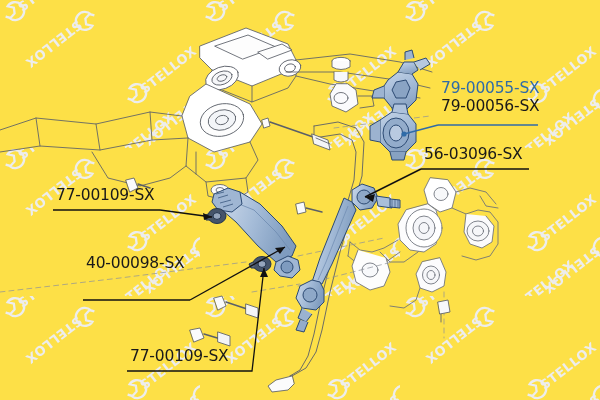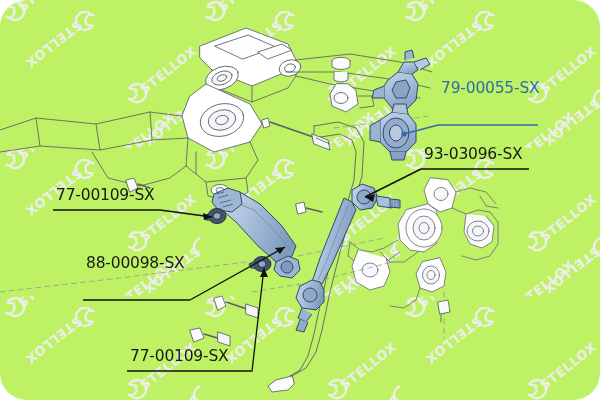--- a/index.html
+++ b/index.html
@@ -4,24 +4,23 @@
 <style>
   html, body {
     margin: 0;
     padding: 0;
     background: #ffffff;
   }
   #page {
     position: relative;
     width: 600px;
     height: 400px;
-    background: #bef264;
+    background: #fde047;
     overflow: hidden;
     font-family: "DejaVu Sans", "Liberation Sans", sans-serif;
-    border-radius: 27px;
   }
   #watermark-layer {
     position: absolute;
     left: 0; top: 0;
     width: 600px; height: 400px;
     z-index: 1;
     pointer-events: none;
   }
   #drawing-layer {
     position: absolute;
@@ -340,31 +339,32 @@
 
     <g>
       <line x1="127" y1="371" x2="234" y2="371" stroke="#111111" stroke-width="1.5"></line>
       <polyline points="234,371 252,371 264,268" fill="none" stroke="#111111" stroke-width="1.3"></polyline>
       <polygon points="264,268 260,277 268,277" fill="#111111"></polygon>
     </g>
   </svg>
 
   <div class="label-stack" style="left:441px; top:79px;">
     <span class="label blue">79-00055-SX</span>
+    <span class="label">79-00056-SX</span>
   </div>
 
   <div class="label-stack" style="left:424px; top:145px;">
-    <span class="label">93-03096-SX</span>
+    <span class="label">56-03096-SX</span>
   </div>
 
   <div class="label-stack" style="left:56px; top:186px;">
     <span class="label">77-00109-SX</span>
   </div>
 
   <div class="label-stack" style="left:86px; top:254px;">
-    <span class="label">88-00098-SX</span>
+    <span class="label">40-00098-SX</span>
   </div>
 
   <div class="label-stack" style="left:130px; top:347px;">
     <span class="label">77-00109-SX</span>
   </div>
 
 </div>
 
 </body></html>

